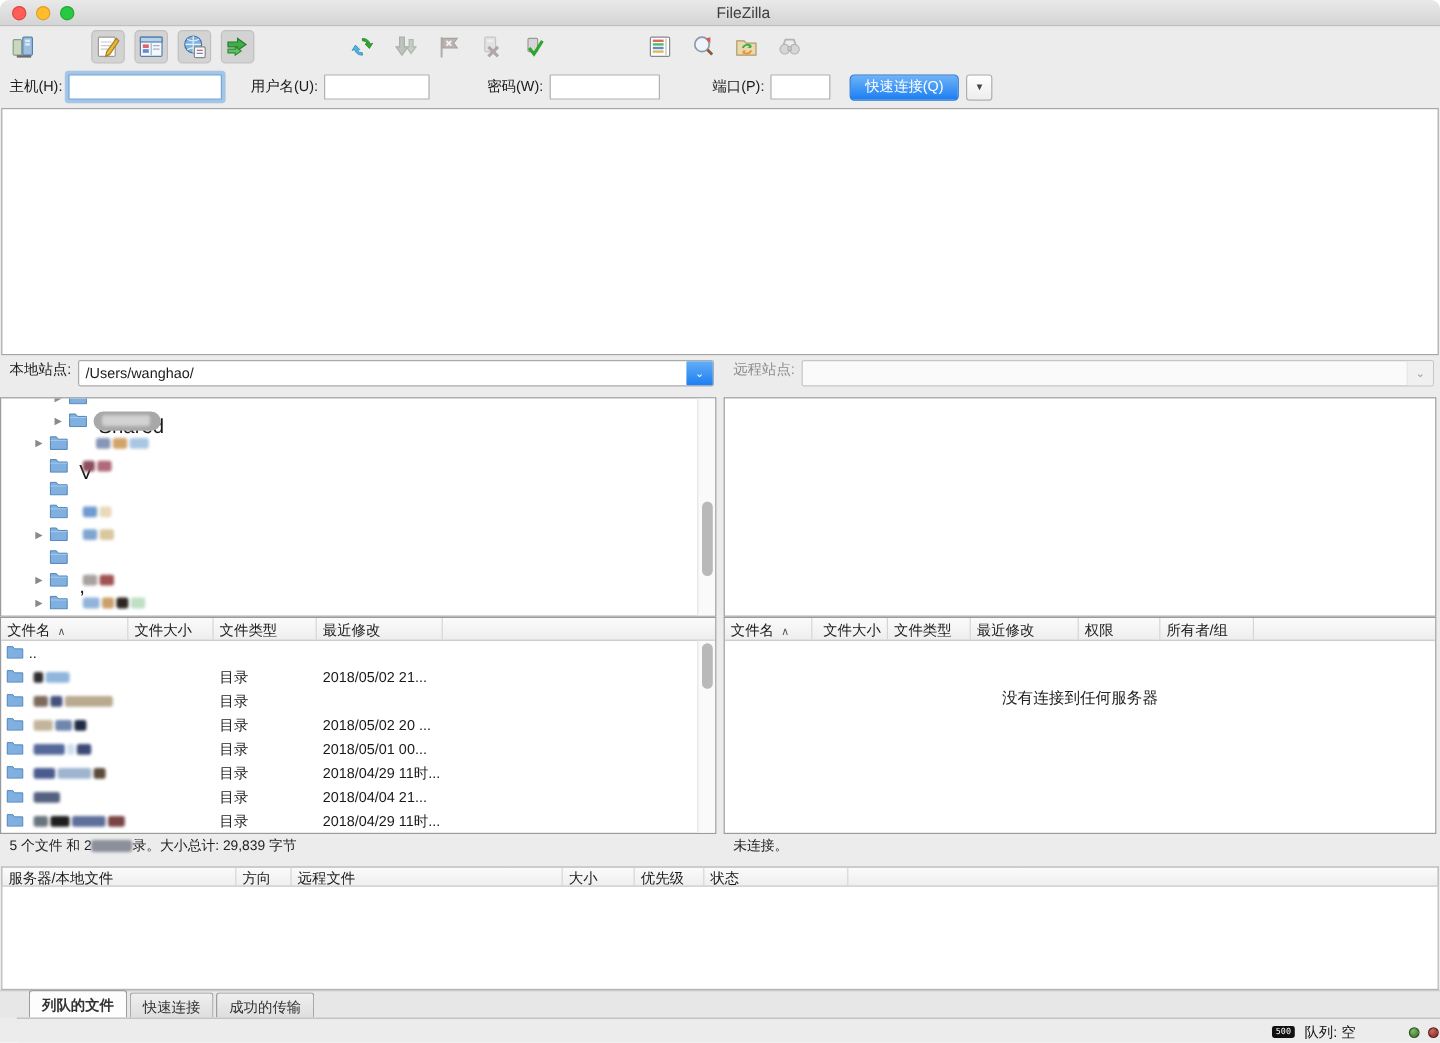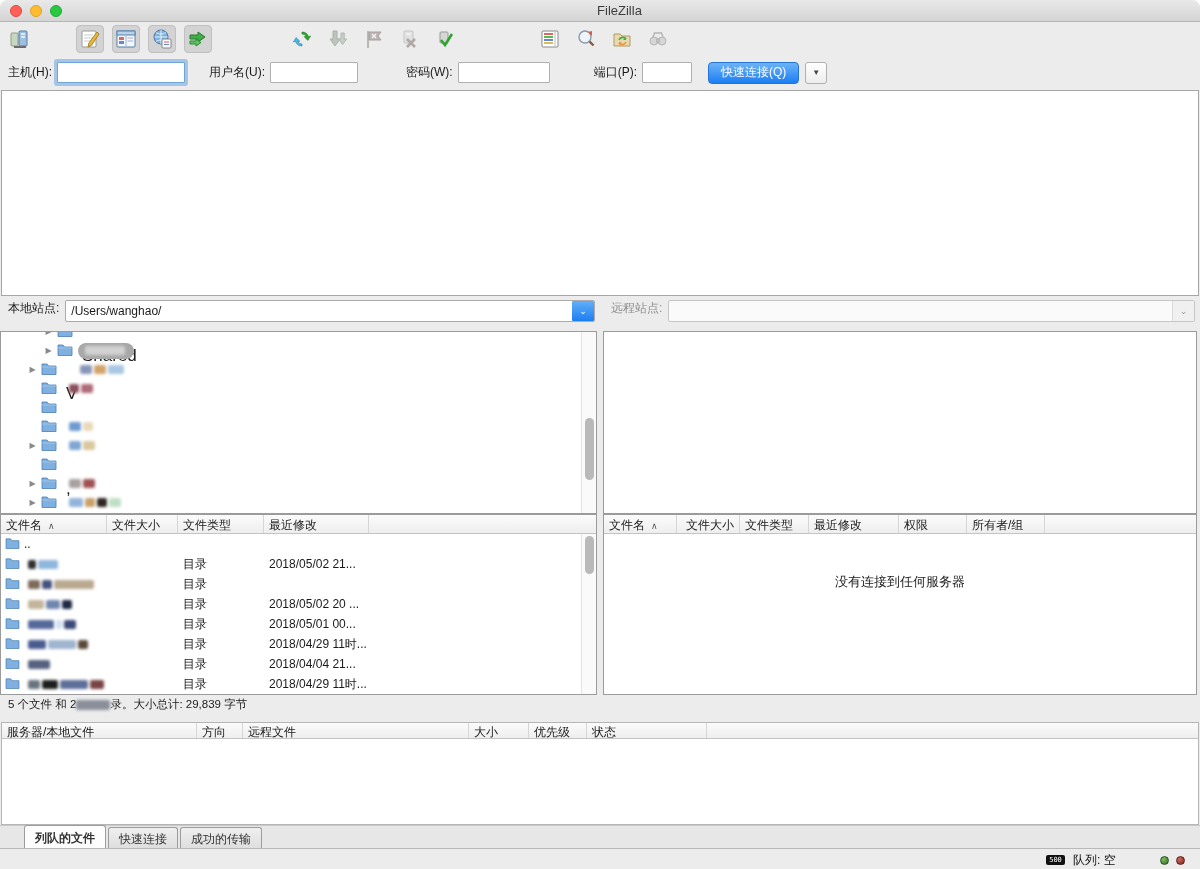--- a/index.html
+++ b/index.html
@@ -125,21 +125,21 @@
 
   
   .tabstrip { position:absolute; top:825px; left:0; right:0; height:23px; padding-left:24px;
               display:flex; align-items:flex-end; border-top:1px solid #c9c9c9; background:#e7e7e7; }
   .tab { padding:3px 10px 3px 10px; border:1px solid #9d9d9d; border-bottom:none;
          background:linear-gradient(#efefef,#dedede); font-size:12px; color:#333;
          border-radius:3px 3px 0 0; margin-right:2px; height:21px; }
   .tab.active { background:#fdfdfd; font-weight:bold; height:23px; padding-top:4px; }
 
   
-  .statusbar { position:absolute; bottom:0; left:0; right:0; height:21px; background:#ececec;
+  .statusbar { position:absolute; bottom:0; left:14px; right:0; height:21px; background:#ececec;
                border-top:1px solid #b8b8b8; font-size:12px; }
   .speed-badge { position:absolute; left:1046px; top:6px; width:19px; height:10px; background:#111;
                  border-radius:2px; color:#fff; font-family:"DejaVu Sans Mono",monospace;
                  font-size:7px; line-height:10px; text-align:center; letter-spacing:0; }
   .queue-size { position:absolute; left:1073px; top:3px; color:#111; }
   .led { position:absolute; top:7px; width:9px; height:9px; border-radius:50%; }
   .led.green { left:1160px; background:radial-gradient(circle at 35% 30%,#7fbf63,#356b24);
                border:1px solid #2a5420; }
   .led.red { left:1176px; background:radial-gradient(circle at 35% 30%,#d06a60,#7e2420);
              border:1px solid #611a17; }
@@ -625,20 +625,21 @@
       <div class="hcol hc5"><span>权限</span></div>
       <div class="hcol hc6"><span>所有者/组</span></div>
       <div class="hfill"></div>
     </div>
     <div class="rmsg">没有连接到任何服务器</div>
   </div>
 
   <div class="pstatus left">
     <span>5 个文件 和 2</span><span class="redact" style="width:34px;background:#8a8f9a"></span><span>录。大小总计: 29,839 字节</span>
   </div>
+  <div class="pstatus right">未连接。</div>
 
   <div class="queue-header">
     <div class="qh qc1">服务器/本地文件</div>
     <div class="qh qc2">方向</div>
     <div class="qh qc3">远程文件</div>
     <div class="qh qc4">大小</div>
     <div class="qh qc5">优先级</div>
     <div class="qh qc6">状态</div>
   </div>
   <div class="queue-body"></div>

